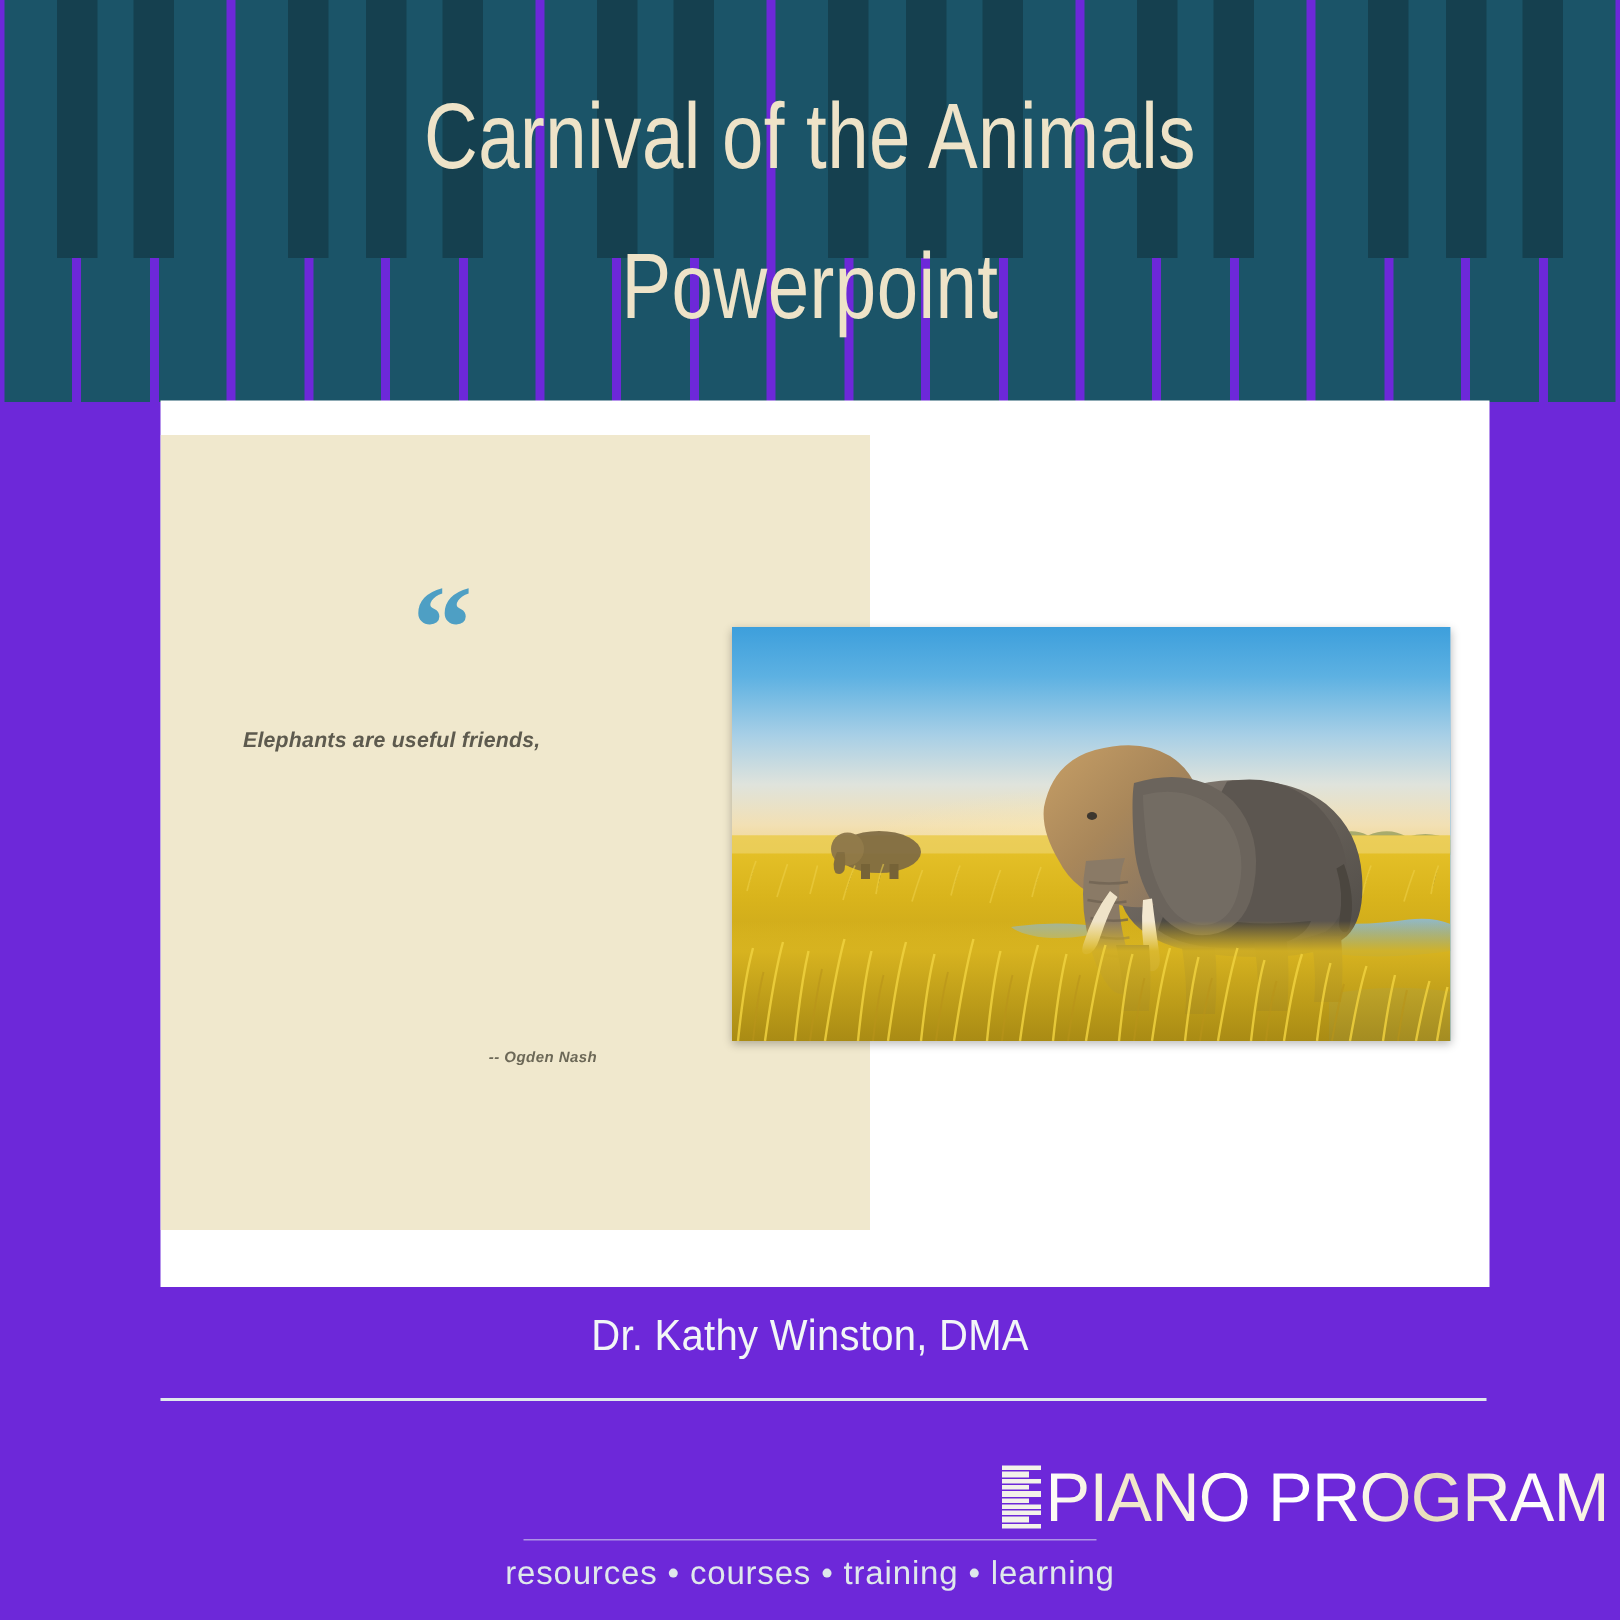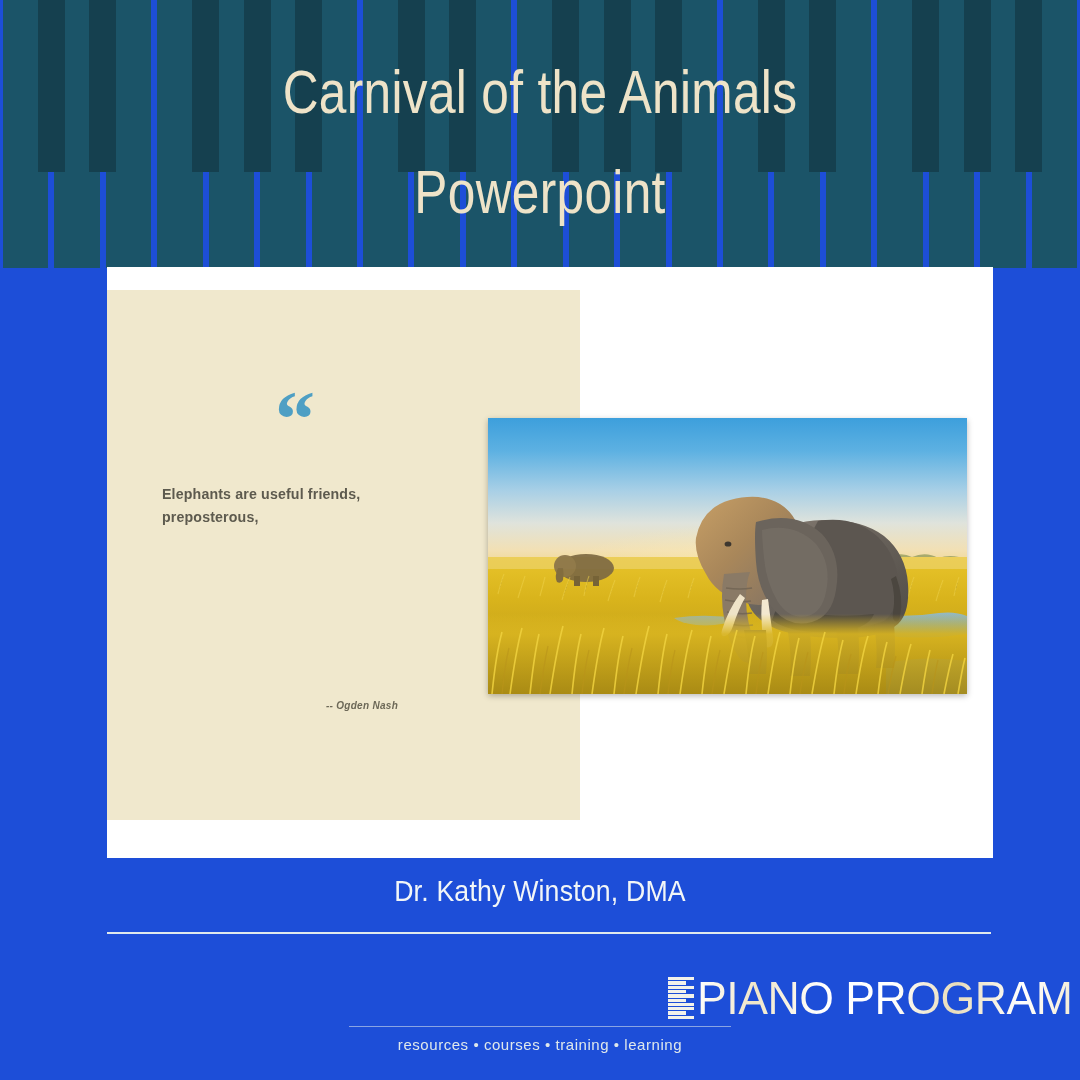--- a/index.html
+++ b/index.html
@@ -5,21 +5,21 @@
   html,body{margin:0;padding:0;}
   body{
     width:1080px;height:1080px;overflow:hidden;
     font-family:"Liberation Sans", sans-serif;
     background:#174456;
   }
 
   
   .poster{
     position:relative;width:1080px;height:1080px;
-    background:#1d4ed8;overflow:hidden;
+    background:#6d28d9;overflow:hidden;
   }
 
   
   .keys-band{
     position:absolute;left:0;top:0;width:1080px;height:268px;
     overflow:hidden;
   }
   .white-key{
     position:absolute;top:0;height:268px;
     background:#1b5468;
@@ -60,21 +60,21 @@
   .quote-mark{
     position:absolute;left:168px;top:105px;
     font-family:"Liberation Serif", serif;
     font-size:80px;line-height:.6;
     color:#4e9fc4;
     font-weight:700;
   }
   .quote-body{
     position:absolute;left:55px;top:193px;width:400px;
     font-family:"Liberation Sans", sans-serif;
-    font-weight:700;
+    font-style:italic;font-weight:700;
     font-size:14.2px;line-height:23.4px;
     color:#5d5a4e;
     letter-spacing:.15px;
   }
   .quote-body div{white-space:nowrap;}
   .quote-attrib{
     position:absolute;left:55px;top:410px;width:400px;
     text-align:center;
     font-family:"Liberation Sans", sans-serif;
     font-style:italic;font-weight:700;
@@ -135,21 +135,21 @@
     white-space:nowrap;
   }
   .logo-rule{
     position:absolute;left:349px;top:1026px;width:382px;height:1px;
     background:rgba(225,235,238,.55);
   }
   .tagline{
     position:absolute;left:0;top:1036px;width:1080px;
     text-align:center;
     font-family:"Liberation Sans", sans-serif;
-    font-size:15px;letter-spacing:.55px;
+    font-size:22px;letter-spacing:.55px;
     color:#dfe8eb;
   }
 </style>
 </head>
 <body>
 
 <div class="poster">
 
   <div class="keys-band" id="keysBand">
       <div class="white-key" style="left: 3px; width: 45.4286px;"></div>
@@ -196,21 +196,20 @@
   </div>
 
   <div class="slide">
 
     <div class="quote-panel">
 
       <div class="quote-mark">“</div>
 
       <div class="quote-body" id="quoteBody">
           <div>Elephants are useful friends,</div>
-          <div>preposterous,</div>
         </div>
 
       <div class="quote-attrib">-- Ogden Nash</div>
     </div>
 
     <div class="photo">
       <svg viewBox="0 0 479 276" preserveAspectRatio="none">
         <defs>
           <linearGradient id="sky" x1="0" y1="0" x2="0" y2="1">
             <stop offset="0%" stop-color="#3d9fdc"></stop>

